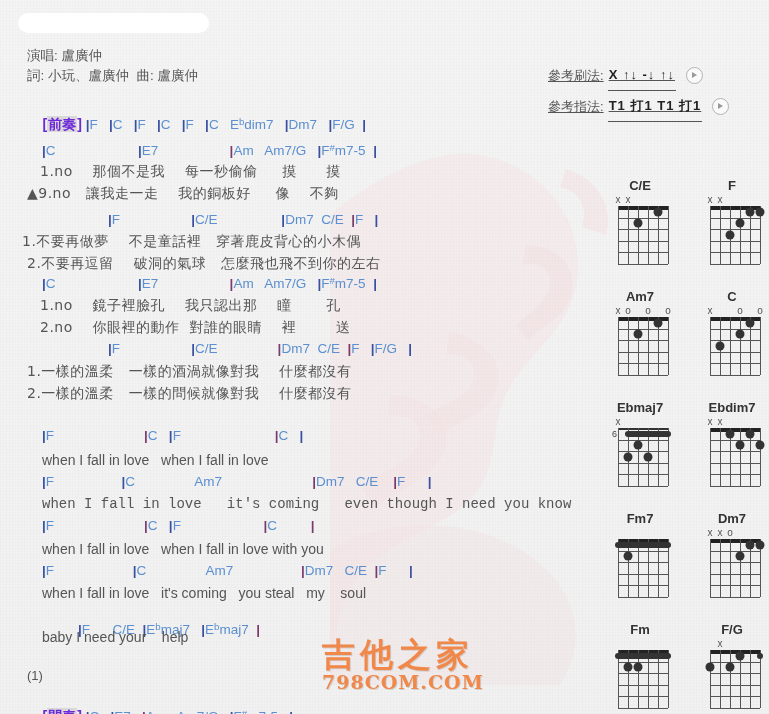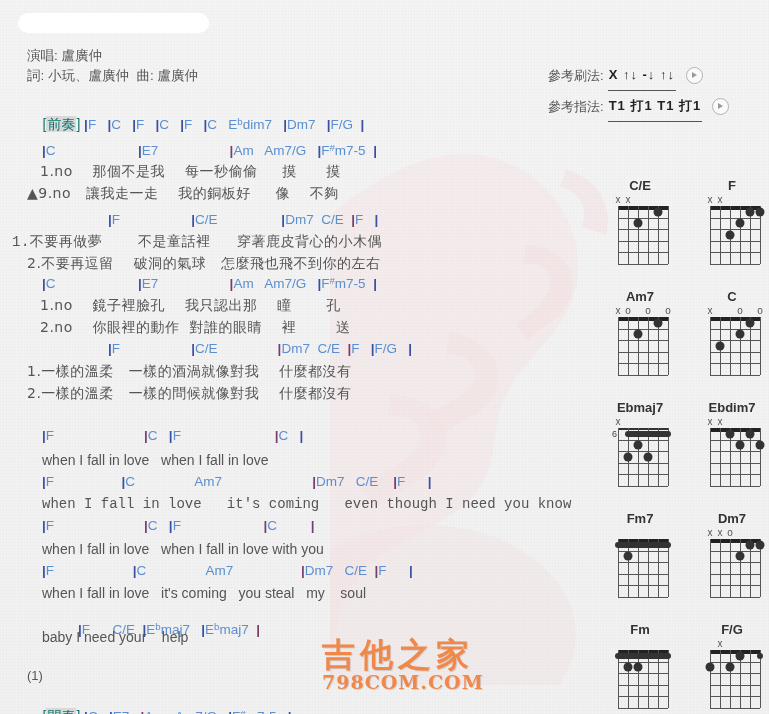--- a/index.html
+++ b/index.html
@@ -42,36 +42,36 @@
   .title{position:absolute;left:0;top:14px;width:769px;text-align:center;
     font-size:28px;font-weight:bold;color:#3f4a8a;letter-spacing:2px;
     font-family:"DejaVu Sans","Liberation Sans",sans-serif;}
   .credits{position:absolute;left:27px;top:46px;font-size:13.5px;color:#555;line-height:20px;}
   .credits div{white-space:pre;}
 
   .meta{position:absolute;left:548px;top:12px;font-size:13px;color:#555;line-height:21px;}
   .meta .k{color:#666;}
   .meta .v{color:#222;font-weight:bold;}
   .meta-row{white-space:nowrap;}
-  .strum{position:absolute;left:548px;top:60px;font-size:13px;color:#555;line-height:30px;}
+  .strum{position:absolute;left:548px;top:60px;font-size:13px;color:#555;line-height:30px;text-decoration:underline;}
   .strum-row{white-space:nowrap;display:flex;align-items:center;gap:4px;}
   .pat{border-bottom:1px solid #555;padding:0 1px;color:#222;font-weight:bold;letter-spacing:1px;}
   .playbtn{display:inline-block;width:15px;height:15px;border:1px solid #b2b2b2;border-radius:50%;
     position:relative;background:#fafafa;margin-left:6px;vertical-align:-3px;}
   .playbtn::after{content:"";position:absolute;left:5px;top:3.5px;
     border-left:5px solid #9a9a9a;border-top:3.5px solid transparent;border-bottom:3.5px solid transparent;}
 
   
   .blk{position:absolute;white-space:pre;font-size:14px;}
   .chords{color:#5b8fd0;letter-spacing:0px;font-size:13.5px;}
   .chords .bar{color:#3a4fa0;font-weight:bold;}
   .chords .bar2{color:#7a3b6b;font-weight:bold;}
   .lyr{color:#555;font-size:14px;}
   .lyr.cn{font-family:"DejaVu Sans","Liberation Sans",sans-serif;letter-spacing:.5px;}
-  .sec{color:#0f766e;font-weight:normal;}
+  .sec{color:#6d28d9;font-weight:bold;}
   .sec .hl{background:#d9d9d9;padding:0 1px;}
   sup{font-size:.72em;vertical-align:.45em;line-height:0;}
 
   
   .diagrams{position:absolute;left:604px;top:178px;width:165px;}
   .drow{display:flex;gap:20px;margin-bottom:22px;}
   .dcell{width:72px;}
   .dname{text-align:center;font-size:13px;font-weight:bold;color:#333;margin-bottom:2px;
     font-family:"Liberation Sans",sans-serif;}
   .dwrap{position:relative;height:72px;}
@@ -134,21 +134,21 @@
 
   <div class="blk" style="left:27px;top:100px;">
     <span class="sec">[<span class="hl">前奏</span>]</span><span class="chords"> <span class="bar">|</span>F&nbsp;&nbsp; <span class="bar">|</span>C&nbsp;&nbsp; <span class="bar">|</span>F&nbsp;&nbsp; <span class="bar">|</span>C&nbsp;&nbsp; <span class="bar">|</span>F&nbsp;&nbsp; <span class="bar">|</span>C&nbsp;&nbsp; E<sup>b</sup>dim7&nbsp;&nbsp; <span class="bar">|</span>Dm7&nbsp;&nbsp; <span class="bar">|</span>F/G&nbsp; <span class="bar">|</span></span>
   </div>
 
   <div class="blk chords" style="left:42px;top:143px;"><span class="bar">|</span>C                      <span class="bar">|</span>E7                   <span class="bar2">|</span>Am&nbsp;&nbsp; Am7/G&nbsp;&nbsp; <span class="bar">|</span>F<sup>#</sup>m7-5&nbsp; <span class="bar">|</span></div>
   <div class="blk lyr cn" style="left:40px;top:163px;">1.no    那個不是我    每一秒偷偷     摸      摸</div>
   <div class="blk lyr cn" style="left:27px;top:185px;">▲9.no   讓我走一走    我的銅板好     像    不夠</div>
 
   <div class="blk chords" style="left:108px;top:212px;"><span class="bar">|</span>F                   <span class="bar">|</span>C/E                 <span class="bar">|</span>Dm7&nbsp; C/E&nbsp; <span class="bar2">|</span>F&nbsp;&nbsp; <span class="bar">|</span></div>
-  <div class="blk lyr cn" style="left:12px;top:233px;font-family:Liberation Mono, monospace;">1.不要再做夢    不是童話裡   穿著鹿皮背心的小木偶</div>
+  <div class="blk lyr cn" style="left:22px;top:233px;">1.不要再做夢    不是童話裡   穿著鹿皮背心的小木偶</div>
   <div class="blk lyr cn" style="left:27px;top:255px;">2.不要再逗留    破洞的氣球   怎麼飛也飛不到你的左右</div>
 
   <div class="blk chords" style="left:42px;top:276px;"><span class="bar">|</span>C                      <span class="bar">|</span>E7                   <span class="bar2">|</span>Am&nbsp;&nbsp; Am7/G&nbsp;&nbsp; <span class="bar">|</span>F<sup>#</sup>m7-5&nbsp; <span class="bar">|</span></div>
   <div class="blk lyr cn" style="left:40px;top:297px;">1.no    鏡子裡臉孔    我只認出那    瞳       孔</div>
   <div class="blk lyr cn" style="left:40px;top:319px;">2.no    你眼裡的動作  對誰的眼睛    裡        送</div>
 
   <div class="blk chords" style="left:108px;top:341px;"><span class="bar">|</span>F                   <span class="bar">|</span>C/E                <span class="bar2">|</span>Dm7&nbsp; C/E&nbsp; <span class="bar2">|</span>F&nbsp;&nbsp; <span class="bar">|</span>F/G&nbsp;&nbsp; <span class="bar">|</span></div>
   <div class="blk lyr cn" style="left:27px;top:363px;">1.一樣的溫柔   一樣的酒渦就像對我    什麼都沒有</div>
   <div class="blk lyr cn" style="left:27px;top:385px;">2.一樣的溫柔   一樣的問候就像對我    什麼都沒有</div>
 

